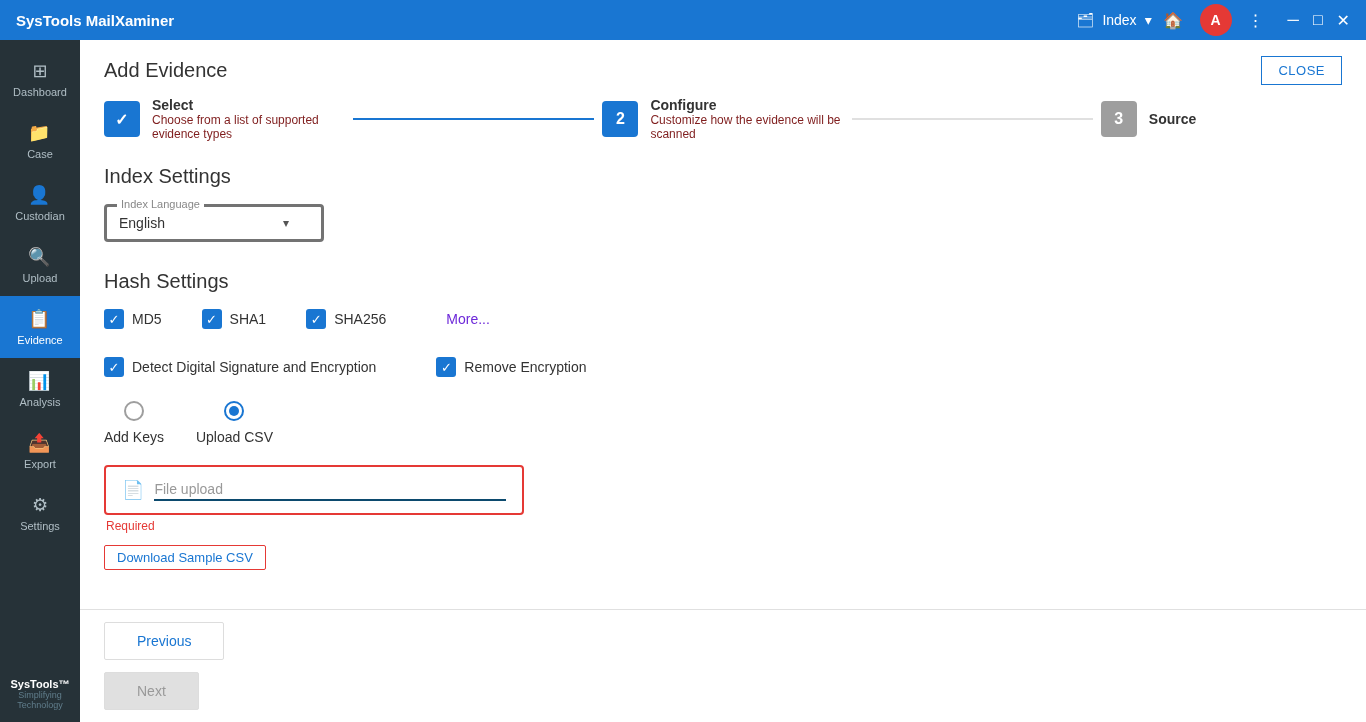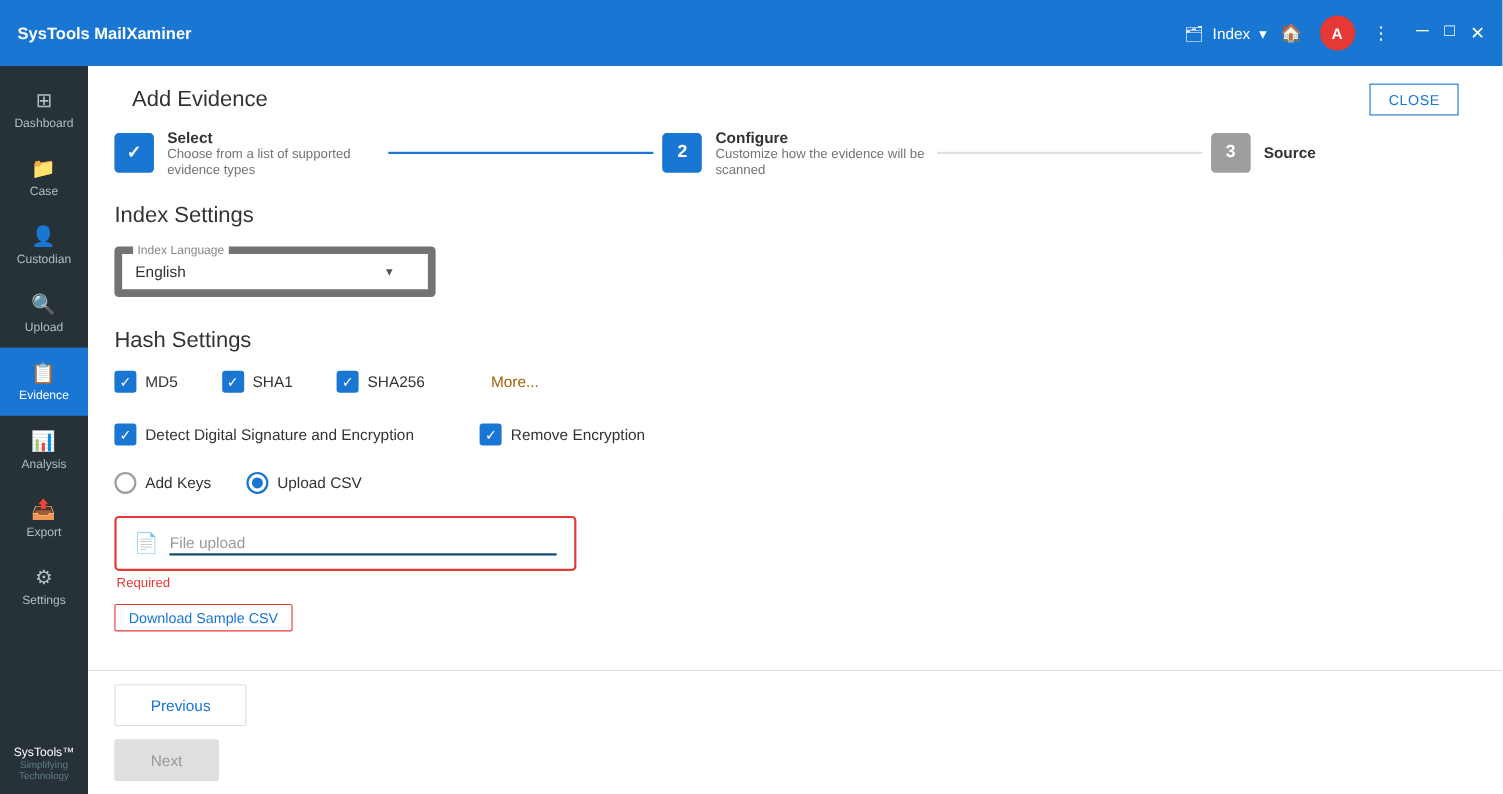--- a/index.html
+++ b/index.html
@@ -2,21 +2,21 @@
 <html><head>
   <meta charset="utf-8">
   <style>
     * { box-sizing: border-box; margin: 0; padding: 0; }
     body { font-family: 'Segoe UI', Arial, sans-serif; background: #f5f5f5; display: flex; flex-direction: column; height: 722px; overflow: hidden; }
 
     
     .title-bar {
       background: #1976d2;
       color: white;
-      height: 60px;
+      height: 40px;
       display: flex;
       align-items: center;
       padding: 0 16px;
       flex-shrink: 0;
       gap: 12px;
     }
     .title-bar-app-name { font-size: 15px; font-weight: 600; flex: 1; }
     .title-bar-center { display: flex; align-items: center; gap: 8px; font-size: 14px; }
     .title-bar-icons { display: flex; align-items: center; gap: 16px; }
     .title-bar-icon { cursor: pointer; font-size: 16px; color: white; }
@@ -44,34 +44,34 @@
       padding: 12px 0;
       width: 100%;
       cursor: pointer;
       color: #b0bec5;
       font-size: 11px;
       gap: 4px;
     }
     .sidebar-item.active { background: #1976d2; color: white; }
     .sidebar-icon { font-size: 18px; }
     .sidebar-logo { margin-top: auto; padding: 12px; color: #78909c; font-size: 11px; text-align: center; }
-    .sidebar-logo span { font-weight: normal; color: white; }
+    .sidebar-logo span { font-weight: bold; color: white; }
 
     
     .content-area {
       flex: 1;
       background: white;
       display: flex;
       flex-direction: column;
       overflow: hidden;
     }
 
     
     .page-header {
-      padding: 16px 40px 12px;
+      padding: 16px 24px 12px;
       display: flex;
       align-items: center;
       justify-content: space-between;
       flex-shrink: 0;
     }
     .page-title { font-size: 20px; font-weight: 400; color: #333; }
     .close-btn {
       border: 1px solid #1976d2;
       color: #1976d2;
       background: white;
@@ -105,40 +105,40 @@
       justify-content: center;
       font-size: 16px;
       font-weight: bold;
       flex-shrink: 0;
     }
     .step-circle.done { background: #1976d2; color: white; }
     .step-circle.active { background: #1976d2; color: white; }
     .step-circle.inactive { background: #9e9e9e; color: white; }
     .step-info { flex: 1; }
     .step-name { font-size: 14px; font-weight: 600; color: #333; }
-    .step-desc { font-size: 12px; color: #737373; }
+    .step-desc { font-size: 12px; color: #7f1d1d; }
     .step-line { flex: 1; height: 2px; background: #e0e0e0; margin: 0 8px; }
     .step-line.done-line { background: #1976d2; }
 
     
     .form-scroll {
       flex: 1;
       overflow-y: auto;
       padding: 8px 24px 16px;
     }
 
     
     .section-title { font-size: 20px; font-weight: 500; color: #333; margin-bottom: 16px; }
 
     
     .index-settings { margin-bottom: 28px; }
     .dropdown-wrapper {
       position: relative;
-      width: 292px;
-      border: 7px solid #737373;
+      width: 220px;
+      border: 3px solid #737373;
       border-radius: 4px;
       padding: 8px 32px 8px 12px;
       font-size: 14px;
       color: #333;
       cursor: pointer;
       background: white;
       display: flex;
       align-items: center;
       justify-content: space-between;
     }
@@ -158,29 +158,29 @@
     .checkbox-row { display: flex; align-items: center; gap: 40px; }
     .checkbox-item { display: flex; align-items: center; gap: 8px; font-size: 14px; color: #333; }
     .checkbox-blue {
       width: 20px; height: 20px;
       background: #1976d2;
       border-radius: 3px;
       display: flex; align-items: center; justify-content: center;
       cursor: pointer; flex-shrink: 0;
       color: white; font-size: 13px;
     }
-    .more-link { color: #a16207; font-size: 14px; cursor: pointer; margin-left: 20px; }
+    .more-link { color: #6d28d9; font-size: 14px; cursor: pointer; margin-left: 20px; }
 
     
     .decryption-settings { margin-bottom: 24px; }
     .decryption-row { display: flex; align-items: center; gap: 60px; margin-bottom: 16px; }
 
     
     .radio-row { display: flex; align-items: center; gap: 32px; margin-bottom: 20px; }
-    .radio-item { display: flex; align-items: center; gap: 8px; font-size: 14px; color: #333; cursor: pointer; }
+    .radio-item { display: flex; align-items: center; gap: 8px; font-size: 14px; color: #333; cursor: pointer; flex-direction: column; }
     .radio-outer {
       width: 20px; height: 20px;
       border-radius: 50%;
       border: 2px solid #9e9e9e;
       display: flex; align-items: center; justify-content: center;
       cursor: pointer;
     }
     .radio-outer.selected { border-color: #1976d2; }
     .radio-inner { width: 10px; height: 10px; border-radius: 50%; background: #1976d2; }
 

